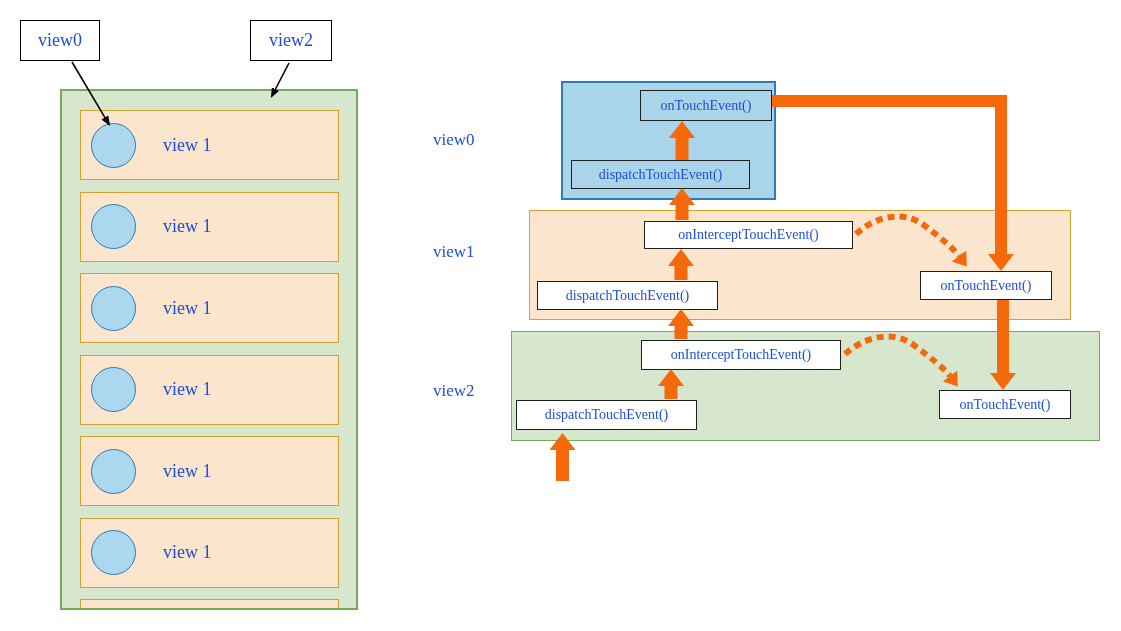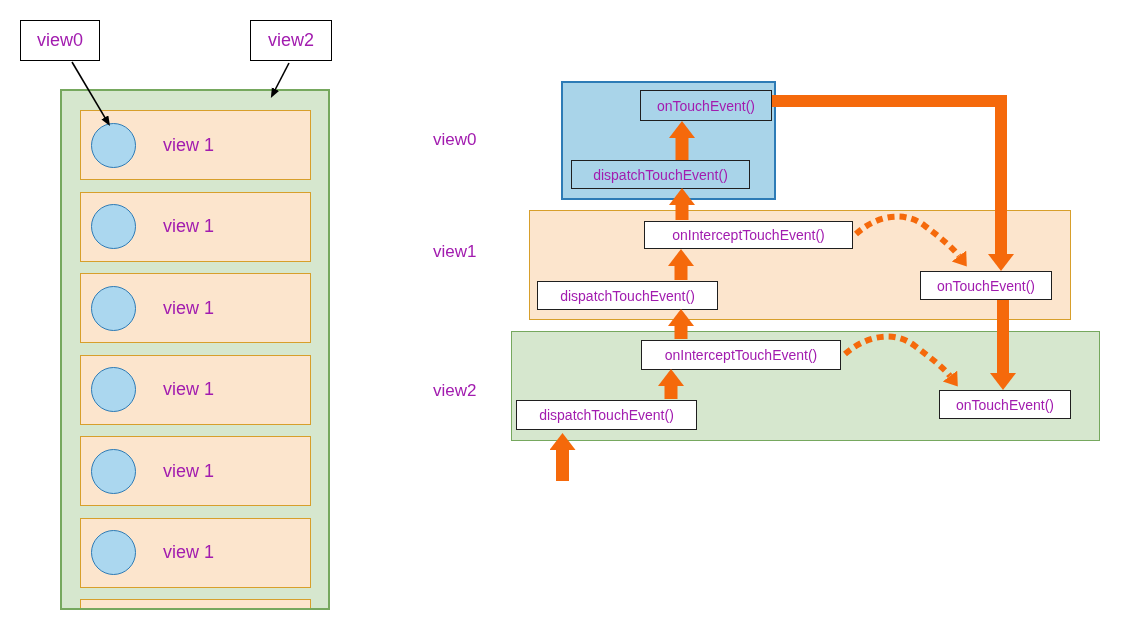--- a/index.html
+++ b/index.html
@@ -8,31 +8,31 @@
     --gold-border:#d79f2b;
     --green-fill:#d6e7ce;
     --green-border:#76a85e;
     --blue-fill:#a9d4e9;
     --blue-border:#2d7bb6;
     --box-border:#1f1f1f;
   }
   html,body{margin:0;padding:0;background:#fff;}
   .stage{
     position:relative;width:1121px;height:631px;background:#fff;overflow:hidden;
-    font-family:Liberation Sans, sans-serif;color:#a21caf;
+    font-family:Liberation Serif, serif;color:#1d4ed8;
   }
   .abs{position:absolute;box-sizing:border-box;}
   
   .callout{
     background:#fff;border:1.6px solid #000;display:flex;align-items:center;justify-content:center;
     font-size:18px;z-index:3;
   }
   
   .list{
-    left:60px;top:89px;width:270px;height:521px;
+    left:60px;top:89px;width:298px;height:521px;
     background:var(--green-fill,#d6e7ce);border:2px solid var(--green-border,#76a85e);
     padding:19px 17px 0 18px;display:flex;flex-direction:column;row-gap:11.5px;
     overflow:hidden;z-index:1;
   }
   .list-row{
     flex:0 0 70px;height:70px;background:var(--peach-fill,#fce5cd);
     border:1.5px solid var(--gold-border,#d79f2b);box-sizing:border-box;
     display:flex;align-items:center;
   }
   .circle{

